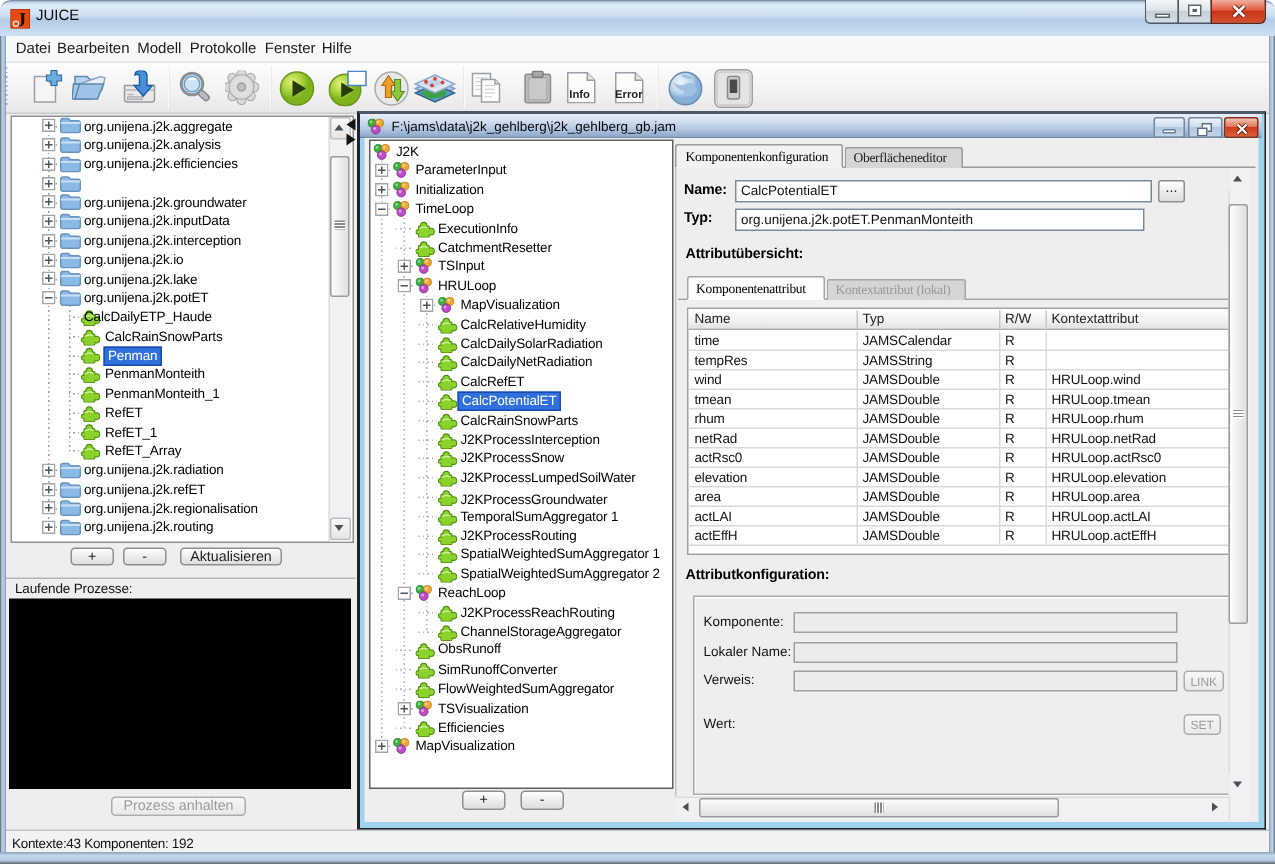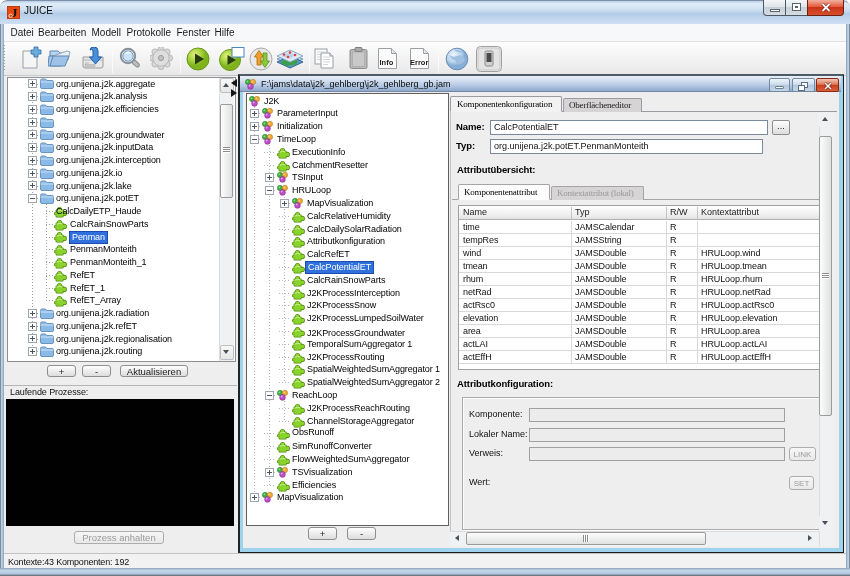--- a/index.html
+++ b/index.html
@@ -707,21 +707,21 @@
         <circle cx="1.6" cy="7.6" r="1.7"></circle>
       </g>
 <g fill="#8ad22c">
         <rect x="2.2" y="4" width="6.8" height="6.8" rx="0.8"></rect>
         <circle cx="5.5" cy="3.4" r="1.8"></circle>
         <circle cx="10.3" cy="7.4" r="1.9"></circle>
         <circle cx="1.6" cy="7.6" r="1.1"></circle>
       </g>
 <path d="M3 5.2 q2.5 -1.6 5 -0.3" stroke="#cdf09a" stroke-width="1" fill="none"></path>
 </svg>
-<div class="trow" style="left:307px;top:235.3px">Attributkonfiguration</div>
+<div class="trow" style="left:307px;top:235.3px">CalcDailyNetRadiation</div>
 <div class="abs" style="left:279px;top:254.1px;width:12px;height:1px;background-image:repeating-linear-gradient(90deg,#b0b6bc 0,#b0b6bc 1px,transparent 1px,transparent 3px)"></div>
 <svg class="abs" style="left:292px;top:249.10000000000002px" width="13" height="12" viewBox="0 0 13 12">
 <g fill="#4e8a0d">
         <rect x="1.6" y="3.4" width="8" height="8" rx="1"></rect>
         <circle cx="5.5" cy="3.4" r="2.5"></circle>
         <circle cx="10.3" cy="7.4" r="2.6"></circle>
         <circle cx="1.6" cy="7.6" r="1.7"></circle>
       </g>
 <g fill="#8ad22c">
         <rect x="2.2" y="4" width="6.8" height="6.8" rx="0.8"></rect>

